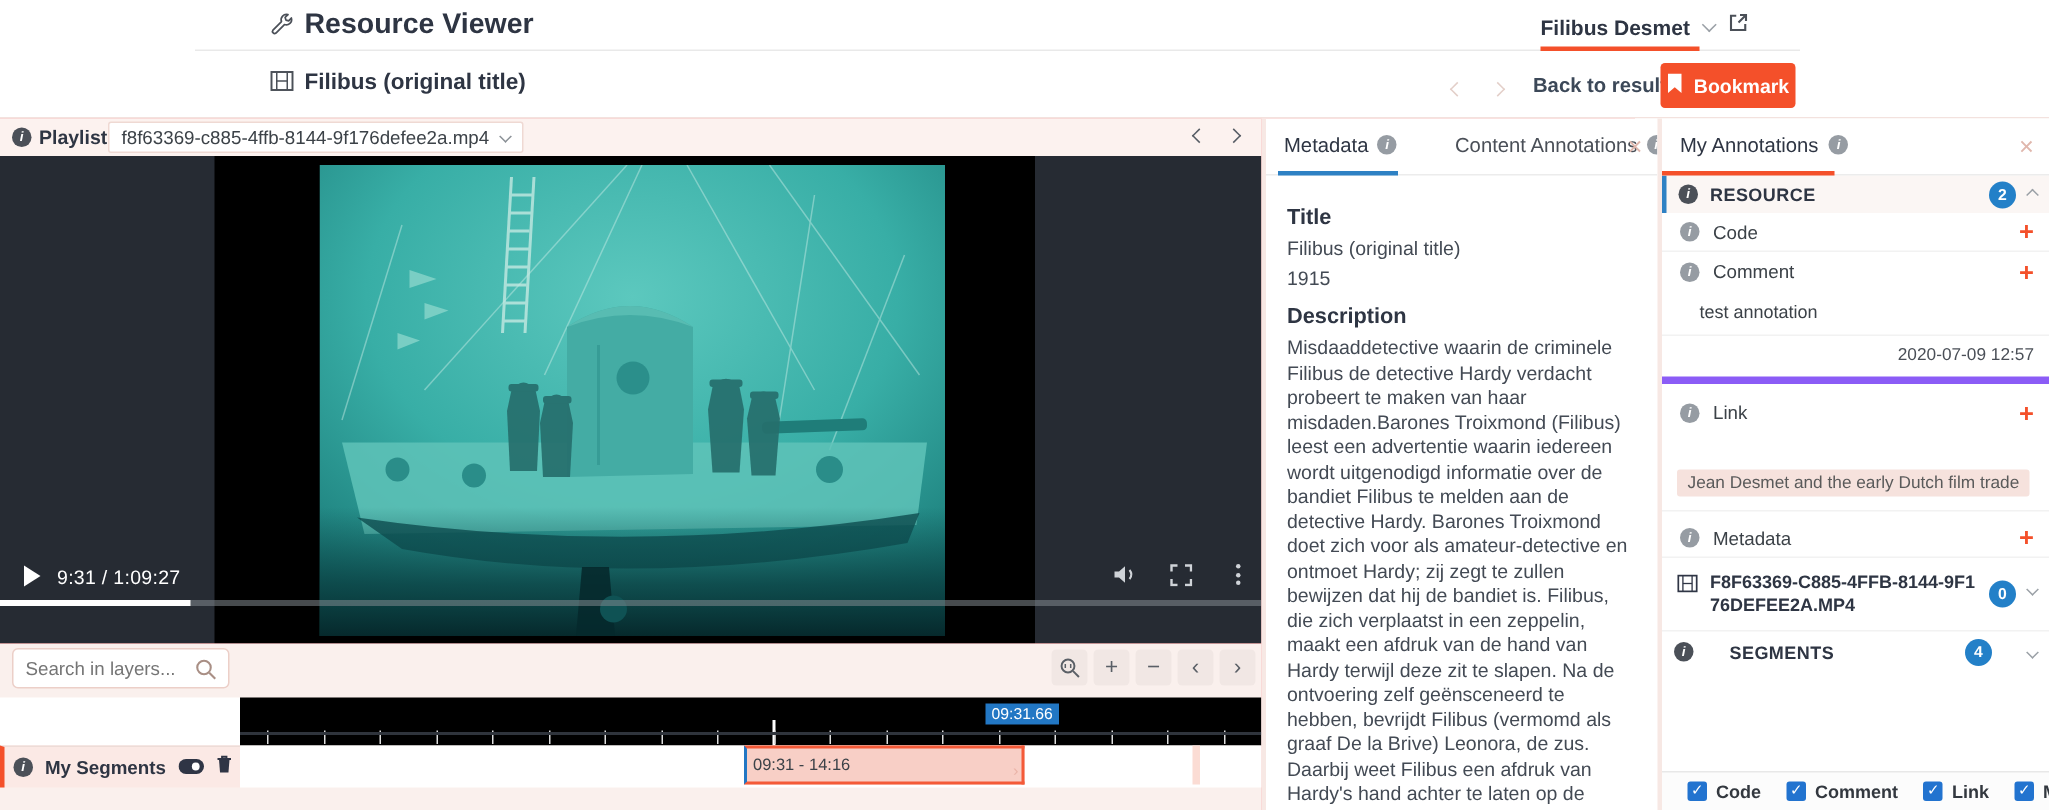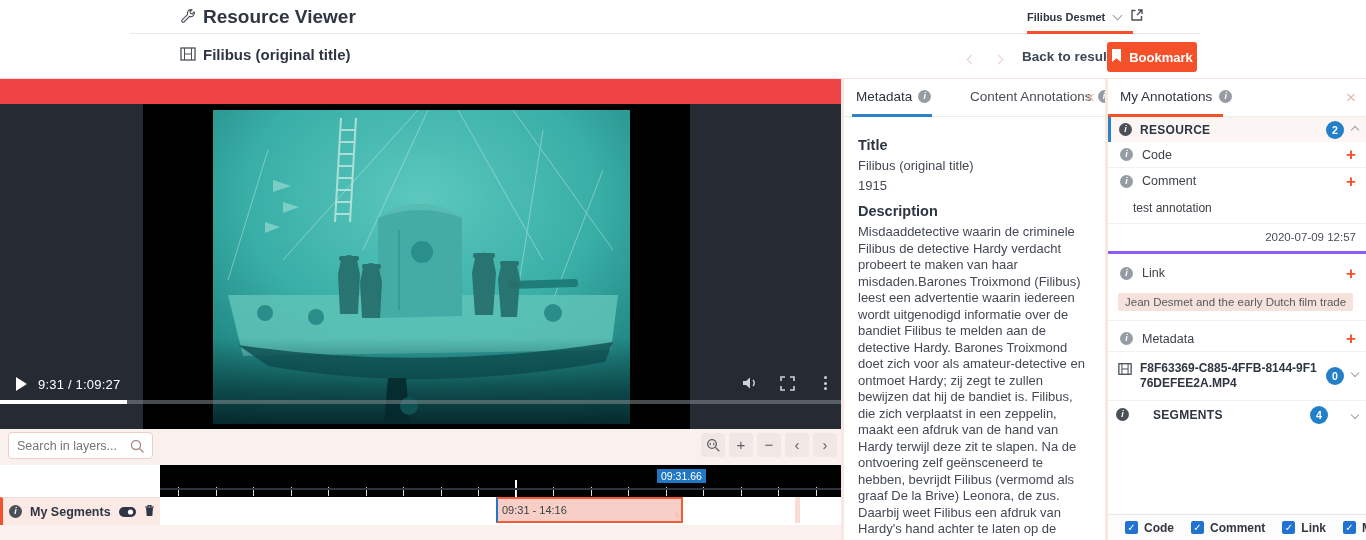--- a/index.html
+++ b/index.html
@@ -18,21 +18,21 @@
   .info.dark { background:#4b5058; }
   .badge { display:inline-block; width:18px; height:18px; border-radius:50%; background:#2380c8; color:#fff; font-size:10.5px; line-height:18px; text-align:center; font-weight:bold; }
   .x-close { color:#e0b7ad; font-size:17px; line-height:1; cursor:pointer; }
 
   
   .hdr { position:absolute; left:0; top:0; width:1366px; height:34px; background:#fff; }
   .hdr-rule { position:absolute; left:130px; top:33px; width:1070px; height:1px; background:#e9e9e9; }
   .wrench { position:absolute; left:179px; top:8px; }
   .hdr-title { position:absolute; left:203px; top:6px; font-size:19px; font-weight:600; color:#2e3543; }
   .switcher { position:absolute; left:1027px; top:8px; display:flex; align-items:center; gap:9px; color:#2e3543; }
-  .switcher .name { font-size:11px; font-weight:600; }
+  .switcher .name { font-size:14px; font-weight:600; }
   .switcher .chev { color:#9aa0a6; margin-top:-3px; }
   .switcher-underline { position:absolute; left:1027px; top:31px; width:106px; height:3px; background:#f4502a; }
 
   
   .subhdr { position:absolute; left:0; top:34px; width:1366px; height:45px; border-bottom:1px solid #f3e2de; background:#fff; }
   .film-ic { position:absolute; left:180px; top:12px; }
   .sub-title { position:absolute; left:203px; top:12px; font-size:15px; font-weight:600; color:#2e3543; }
   .pager { position:absolute; left:968px; top:22px; display:flex; gap:20px; color:#e3cfc9; }
   .back-link { position:absolute; left:1022px; top:15px; font-size:13.5px; font-weight:bold; color:#3c4858; cursor:pointer; }
   .bookmark-btn { position:absolute; left:1107px; top:8px; width:90px; height:30px; background:#f4502a; border:none; border-radius:3px; color:#fff; font-family:inherit; font-size:13px; font-weight:bold; display:flex; align-items:center; justify-content:center; gap:7px; cursor:pointer; }
@@ -104,22 +104,22 @@
   .anno-title { position:absolute; left:12px; top:10px; display:flex; align-items:center; gap:7px; font-size:13.5px; color:#2e3543; }
   .anno-underline { position:absolute; left:0; bottom:-1px; width:115px; height:3px; background:#f4502a; }
   .anno-head .x-close { position:absolute; right:10px; top:10px; }
   .sec-row { display:flex; align-items:center; gap:8px; height:25px; padding:0 8px; background:#fbf6f4; border-left:3px solid #2e81c4; cursor:pointer; }
   .sec-row .t { font-size:12px; font-weight:bold; color:#2e3543; letter-spacing:.3px; flex:1; }
   .sec-row .chev { color:#9aa0a6; width:6px; height:6px; }
   .a-row { display:flex; align-items:center; gap:9px; height:26px; padding:0 10px 0 12px; border-bottom:1px solid #f2f2f2; }
   .a-row .t { font-size:12.5px; color:#3c4248; flex:1; }
   .a-row .plus { color:#f4502a; font-size:17px; font-weight:bold; line-height:1; cursor:pointer; }
   .comment-text { font-size:12px; color:#3c4248; padding:7px 25px 8px; }
-  .comment-date { font-size:11.5px; color:#4a4f57; text-align:right; padding:7px 10px 8px; border-top:1px solid #f2f2f2; border-bottom:3px solid #8b5cf6; }
-  .link-tag { display:inline-block; margin:7px 0 9px 10px; background:#f6e2dd; color:#5a5a5a; font-size:11.5px; padding:3px 7px; border-radius:2px; cursor:pointer; }
+  .comment-date { font-size:11.5px; color:#4a4f57; text-align:right; padding:7px 10px 8px; border-top:1px solid #f2f2f2; border-bottom:5px solid #8b5cf6; }
+  .link-tag { display:inline-block; margin:25px 0 9px 10px; background:#f6e2dd; color:#5a5a5a; font-size:11.5px; padding:3px 7px; border-radius:2px; cursor:pointer; }
   .link-tag-wrap { border-bottom:1px solid #f2f2f2; }
   .file-row { display:flex; align-items:flex-start; gap:8px; padding:9px 8px 9px 10px; border-bottom:1px solid #f2f2f2; cursor:pointer; }
   .file-row .t { flex:1; font-size:12px; font-weight:bold; color:#2e3543; line-height:15px; word-break:break-all; }
   .file-row .badge { margin-top:6px; }
   .file-row .chev { color:#9aa0a6; width:6px; height:6px; margin-top:9px; }
   .seg-row { display:flex; align-items:center; gap:24px; height:27px; padding:0 8px; cursor:pointer; }
   .seg-row .t { font-size:12px; font-weight:bold; color:#2e3543; letter-spacing:.3px; flex:1; }
   .seg-row .chev { color:#9aa0a6; width:6px; height:6px; }
   .anno-footer { position:absolute; left:0; bottom:0; width:100%; height:26px; background:#fcfcfc; border-top:1px solid #e8e8e8; display:flex; align-items:center; gap:17px; padding:0 0 0 17px; }
   .cb-group { display:flex; align-items:center; gap:6px; cursor:pointer; }
@@ -169,20 +169,32 @@
     </div>
     <div class="back-link">Back to results</div>
     <button class="bookmark-btn">
       <span><svg width="11" height="13" viewBox="0 0 11 13">
             <path d="M1 0h9v13L5.5 9.2 1 13z" fill="#fff"></path>
           </svg></span>
       <span>Bookmark</span>
     </button>
   </div>
 
+  <div class="playlist-bar">
+    <i class="info dark"></i>
+    <span class="playlist-label">Playlist</span>
+    <div class="file-select">
+      <span>f8f63369-c885-4ffb-8144-9f176defee2a.mp4</span>
+      <i class="chev down"></i>
+    </div>
+    <div class="playlist-nav">
+      <i class="chev left"></i>
+      <i class="chev right"></i>
+    </div>
+  </div>
 
   <div class="player">
     <div class="letterbox"></div>
     <svg class="frame" viewBox="0 0 417 314" preserveAspectRatio="none">
       <defs>
         <radialGradient id="sky" cx="50%" cy="28%" r="85%">
           <stop offset="0%" stop-color="#5cc8be"></stop>
           <stop offset="50%" stop-color="#38aea6"></stop>
           <stop offset="100%" stop-color="#136e6d"></stop>
         </radialGradient>

